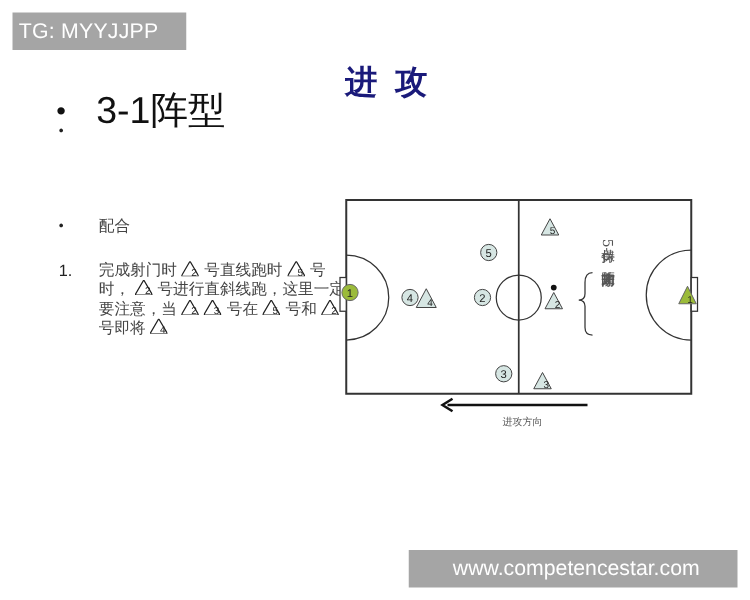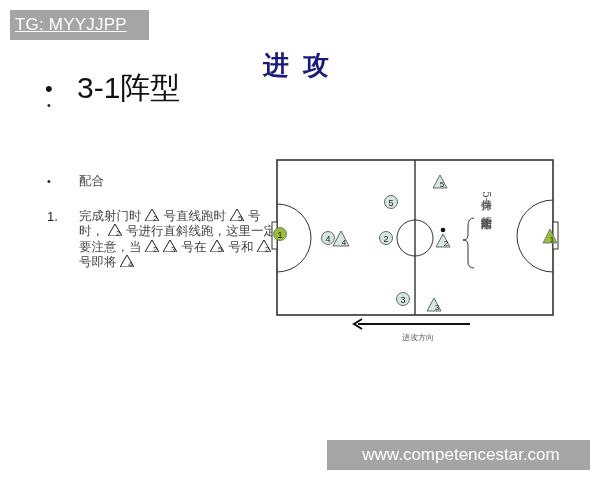--- a/index.html
+++ b/index.html
@@ -3,31 +3,31 @@
   <meta charset="utf-8">
   <style>
     * { margin: 0; padding: 0; box-sizing: border-box; }
     html, body { width: 600px; height: 480px; background: #ffffff; overflow: hidden; }
     body { position: relative; font-family: "DejaVu Serif", serif; color: #333; }
 
     .watermark-top {
       position: absolute; left: 10px; top: 10px; width: 139px; height: 30px;
       background: #a5a5a5; color: #ffffff;
       font-family: "Liberation Sans", sans-serif; font-size: 17px;
-      line-height: 30px; padding-left: 5px; letter-spacing: 0.2px; text-decoration: underline;
+      line-height: 30px; padding-left: 5px; letter-spacing: 0.2px;
     }
     .watermark-bottom {
       position: absolute; left: 327px; top: 440px; width: 263px; height: 30px;
       background: #a5a5a5; color: #ffffff;
       font-family: "Liberation Sans", sans-serif; font-size: 17px;
       line-height: 30px; padding-left: 5px; text-align: center;
     }
 
     .slide-title {
-      position: absolute; left: 263px; top: 48px;
+      position: absolute; left: 276px; top: 48px;
       font-family: "DejaVu Serif", serif; font-size: 26px; font-weight: bold;
       color: #1a1a7a; letter-spacing: 14px;
     }
 
     .bullet-main {
       position: absolute; left: 45px; top: 68px; display: flex; align-items: center;
     }
     .bullet-main .dot { font-size: 22px; color: #111; width: 32px; font-family: "Liberation Sans", sans-serif; }
     .bullet-main .txt { font-family: "Liberation Sans", sans-serif; font-size: 30px; color: #111; }
 

